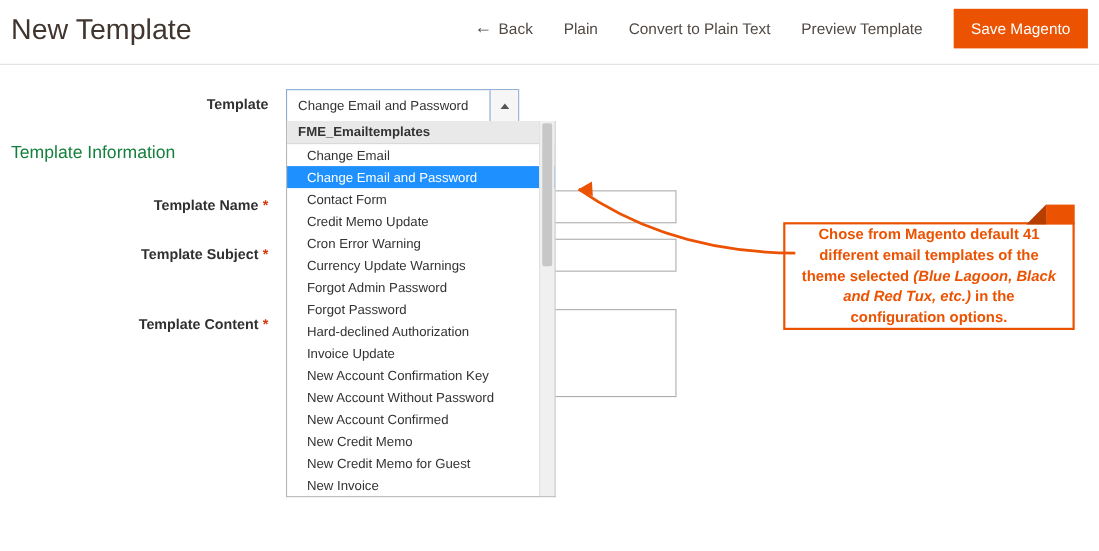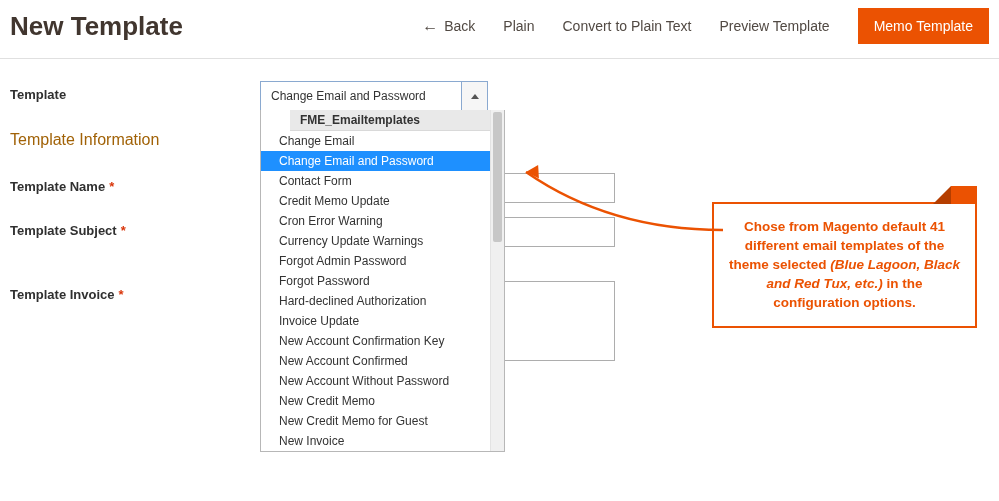--- a/index.html
+++ b/index.html
@@ -13,21 +13,21 @@
     color: #41362f;
   }
   .header {
     display: flex;
     align-items: center;
     padding: 8px 10px 14px 10px;
     border-bottom: 1px solid #e0e0e0;
   }
   .page-title {
     font-size: 26px;
-    font-weight: 700;
+    font-weight: 400;
     color: #41362f;
     margin-right: auto;
   }
   .header-actions { display: flex; align-items: center; gap: 28px; }
   .hdr-link {
     font-size: 14px;
     color: #514943;
     cursor: pointer;
     display: flex;
     align-items: center;
@@ -45,38 +45,39 @@
 
   .form-area { padding: 22px 10px 0 10px; }
   .row {
     display: flex;
     align-items: flex-start;
     margin-bottom: 14px;
   }
   .label-col {
     width: 250px;
     min-width: 250px;
+    text-align: right;
     padding-right: 16px;
     padding-top: 6px;
     font-size: 13px;
     color: #303030;
     font-weight: 600;
   }
   .label-col .req { color: #d9360b; margin-left: 4px; }
   .section-title {
     font-size: 16px;
     font-weight: 400;
-    color: #a16207;
+    color: #15803d;
     margin: 20px 0 24px 0;
   }
   .field-col { flex: 1; position: relative; }
 
   .select-box {
     position: relative;
-    width: 228px;
+    width: 212px;
   }
   .select-display {
     border: 1px solid #8aa9d0;
     height: 30px;
     display: flex;
     align-items: stretch;
     background: #fff;
     font-size: 12px;
   }
   .select-text {
@@ -126,21 +127,20 @@
     height: 130px;
     background: #c7c7c7;
     border-radius: 2px;
   }
   .dd-group {
     background: #e9e9e9;
     font-weight: 700;
     padding: 3px 10px;
     color: #333;
     border-bottom: 1px solid #d9d9d9;
-    margin-left: 29px;
   }
   .dd-item {
     padding: 3px 10px 3px 18px;
     color: #333;
     cursor: pointer;
   }
   .dd-item.selected {
     background: #1e90ff;
     color: #fff;
   }
@@ -158,21 +158,21 @@
     background: #fff;
   }
 
   .callout {
     position: absolute;
     top: 202px;
     left: 712px;
     width: 265px;
     border: 2px solid #eb5202;
     background: #fff;
-    padding: 14px 12px;
+    padding: 0 12px;
     font-size: 13.5px;
     text-align: center;
     color: #eb5202;
     font-weight: 700;
     line-height: 1.4;
     z-index: 5;
   }
   .callout .em { font-style: italic; }
   .callout-tab {
     position: absolute;
@@ -210,21 +210,21 @@
     </div>
     <div class="hdr-link">
       <span>Plain</span>
     </div>
     <div class="hdr-link">
       <span>Convert to Plain Text</span>
     </div>
     <div class="hdr-link">
       <span>Preview Template</span>
     </div>
-    <button class="save-btn">Memo Template</button>
+    <button class="save-btn">Save Magento</button>
   </div>
 </div>
 
 <div class="form-area">
 
   <div class="row">
     <div class="label-col">Template</div>
     <div class="field-col">
       <div class="select-box">
         <div class="select-display">
@@ -243,22 +243,22 @@
             <div class="dd-item selected">Change Email and Password</div>
             <div class="dd-item">Contact Form</div>
             <div class="dd-item">Credit Memo Update</div>
             <div class="dd-item">Cron Error Warning</div>
             <div class="dd-item">Currency Update Warnings</div>
             <div class="dd-item">Forgot Admin Password</div>
             <div class="dd-item">Forgot Password</div>
             <div class="dd-item">Hard-declined Authorization</div>
             <div class="dd-item">Invoice Update</div>
             <div class="dd-item">New Account Confirmation Key</div>
+            <div class="dd-item">New Account Without Password</div>
             <div class="dd-item">New Account Confirmed</div>
-            <div class="dd-item">New Account Without Password</div>
             <div class="dd-item">New Credit Memo</div>
             <div class="dd-item">New Credit Memo for Guest</div>
             <div class="dd-item">New Invoice</div>
           </div>
       </div>
     </div>
   </div>
 
   <div class="section-title">Template Information</div>
 
@@ -275,21 +275,21 @@
     <div class="label-col">
       <span>Template Subject</span><span class="req">*</span>
     </div>
     <div class="field-col">
       <div class="text-input"></div>
     </div>
   </div>
 
   <div class="row" style="margin-top:34px;">
     <div class="label-col">
-      <span>Template Invoice</span><span class="req">*</span>
+      <span>Template Content</span><span class="req">*</span>
     </div>
     <div class="field-col">
       <div class="textarea-input"></div>
     </div>
   </div>
 
 </div>
 
 <svg class="arrow-svg" viewBox="0 0 230 80">
   <path d="M 215 70 C 150 70, 80 55, 18 12" stroke="#eb5202" stroke-width="2.5" fill="none"></path>

